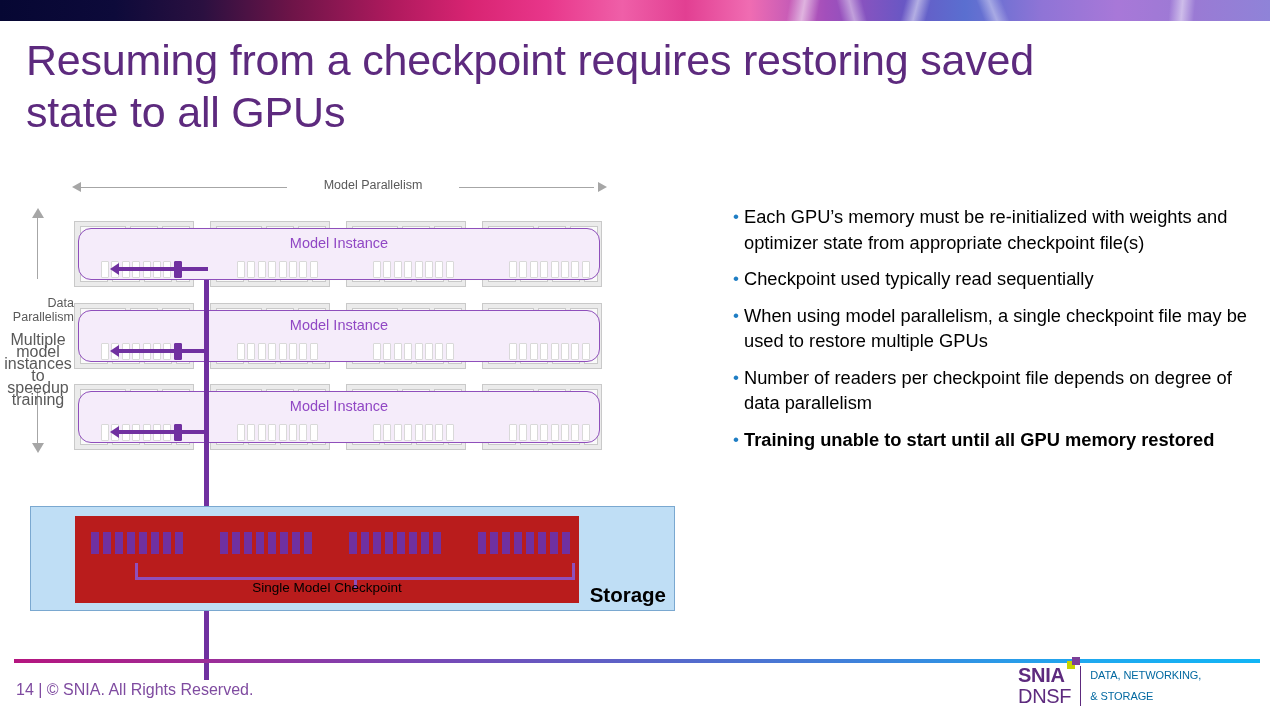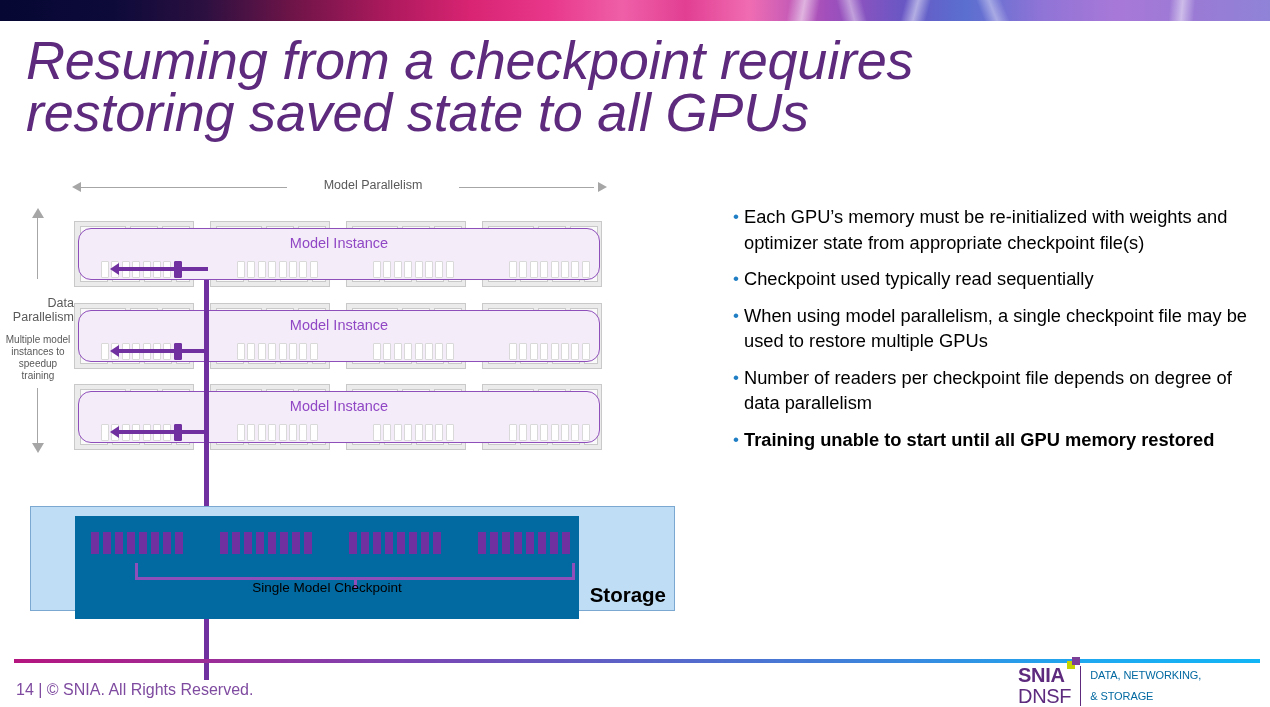--- a/index.html
+++ b/index.html
@@ -23,23 +23,22 @@
         #6e1448 23%, #b01a5e 31%, #d82472 37%,
         #e8368a 43%, #ef5fa8 49%, #e23f92 54%,
         #f06cb2 59%, #a34fbb 65%, #6a57c4 71%,
         #5a6fd0 76%, #8f74d6 82%, #a878d8 88%,
         #9a7ad4 94%, #8f83d8 100%);
   }
 
   
   .title{
     position:absolute;left:26px;top:34px;width:1060px;
-    color:#5d2a7e;font-size:54px;line-height:52px;font-weight:400;
+    color:#5d2a7e;font-size:43px;line-height:52px;font-weight:400;
     letter-spacing:-.2px;
-    font-style:italic;
   }
 
   
   .footrule{
     position:absolute;left:14px;top:659px;width:1246px;height:4px;
     background:linear-gradient(90deg,#b5157f 0%,#a02a95 14%,#7a46b4 32%,#5b63c8 50%,#3b86dd 70%,#1fa8ef 86%,#12b5f5 100%);
   }
   .copyright{
     position:absolute;left:16px;top:681px;
     color:#7f4ba0;font-size:16px;font-weight:400;
@@ -96,21 +95,21 @@
   .dp-line.b{top:180px;height:56px;}
   .dp-arr{position:absolute;left:1px;width:0;height:0;border-left:6px solid transparent;border-right:6px solid transparent;}
   .dp-arr.up{top:0;border-bottom:10px solid #a6a6a6;}
   .dp-arr.dn{bottom:0;border-top:10px solid #a6a6a6;}
   .dp-label{
     position:absolute;left:2px;top:128px;width:72px;text-align:right;
     color:#595959;font-size:12.5px;line-height:14px;
   }
   .dp-sub{
     position:absolute;left:2px;top:166px;width:72px;text-align:center;
-    color:#595959;font-size:10px;line-height:12px;
+    color:#595959;font-size:16px;line-height:12px;
   }
 
   
   .rack-row{position:absolute;left:74px;width:530px;height:66px;}
   .rack-row.r0{top:53px;}
   .rack-row.r1{top:135px;}
   .rack-row.r2{top:216px;}
 
   .chassis{
     position:absolute;top:0;width:120px;height:66px;
@@ -152,21 +151,21 @@
     position:absolute;left:165px;top:296px;width:345px;text-align:center;
     color:#595959;font-size:10.3px;line-height:13.5px;
   }
 
   
   .storage{
     position:absolute;left:30px;top:338px;width:645px;height:105px;
     background:#bfdef5;border:1px solid #7aa8d0;box-sizing:border-box;
   }
   .storage-inner{
-    position:absolute;left:44px;top:9px;width:504px;height:103px;background:#0369a1;
+    position:absolute;left:44px;top:9px;width:504px;height:87px;background:#b91c1c;
   }
   .storage-label{
     position:absolute;right:8px;bottom:3px;color:#000;font-size:20.5px;font-weight:700;
   }
   .ckpt-group{position:absolute;top:16px;display:flex;gap:4px;}
   .ckpt{width:8px;height:22px;background:#7030a0;}
   .brace{position:absolute;left:60px;top:45px;width:440px;height:18px;}
   .brace .hseg{position:absolute;top:16px;height:3px;background:#8f4fbb;}
   .brace .vseg{position:absolute;width:3px;background:#8f4fbb;}
   .ckpt-caption{

